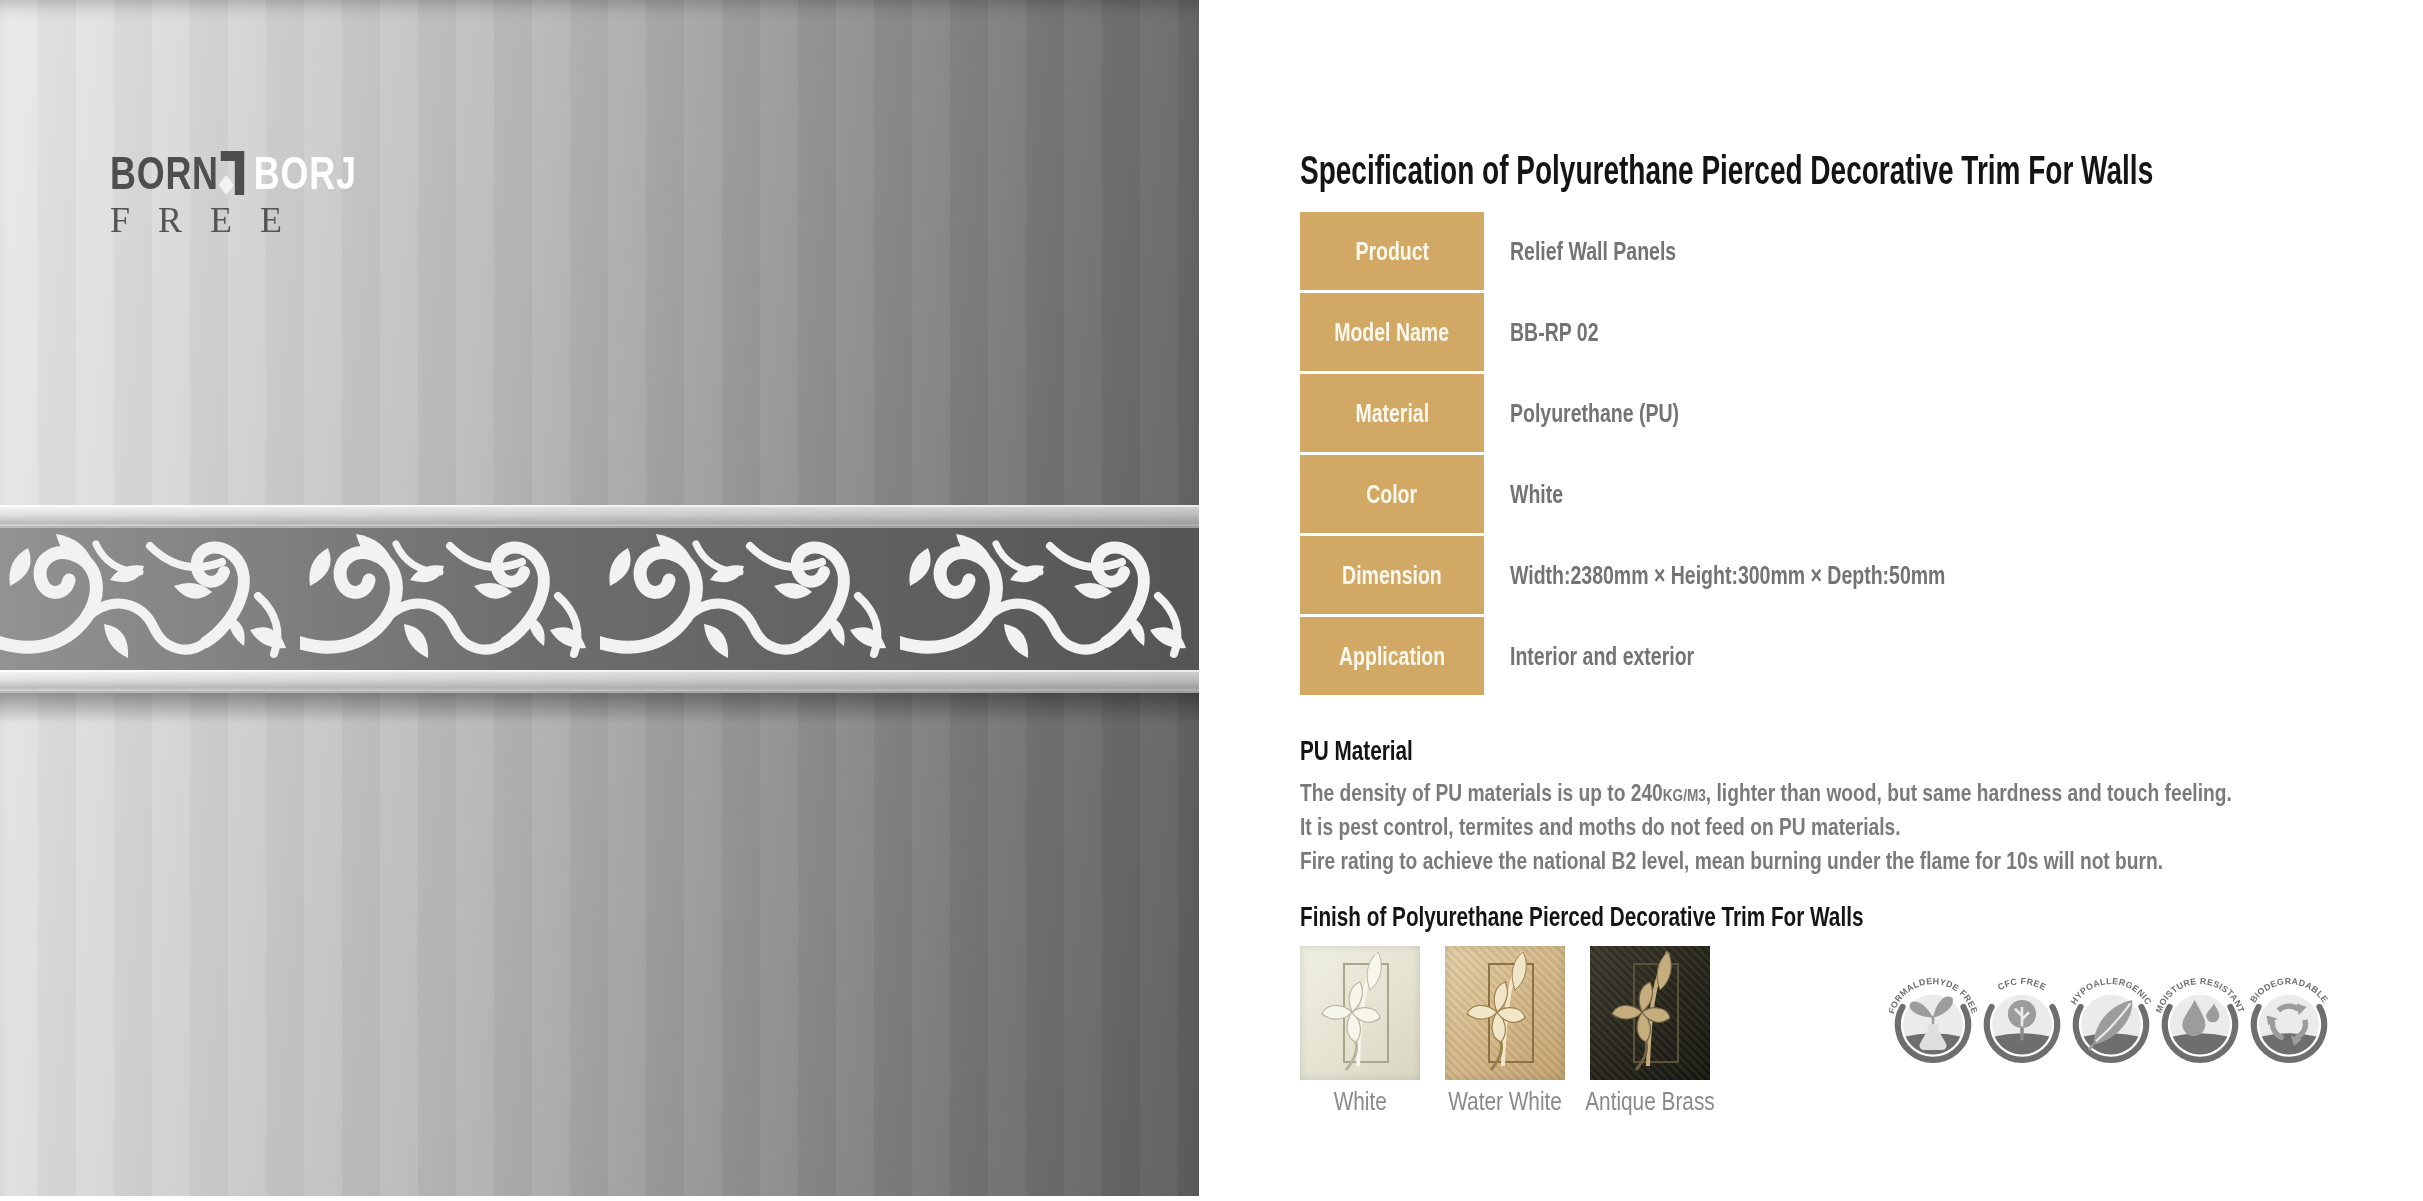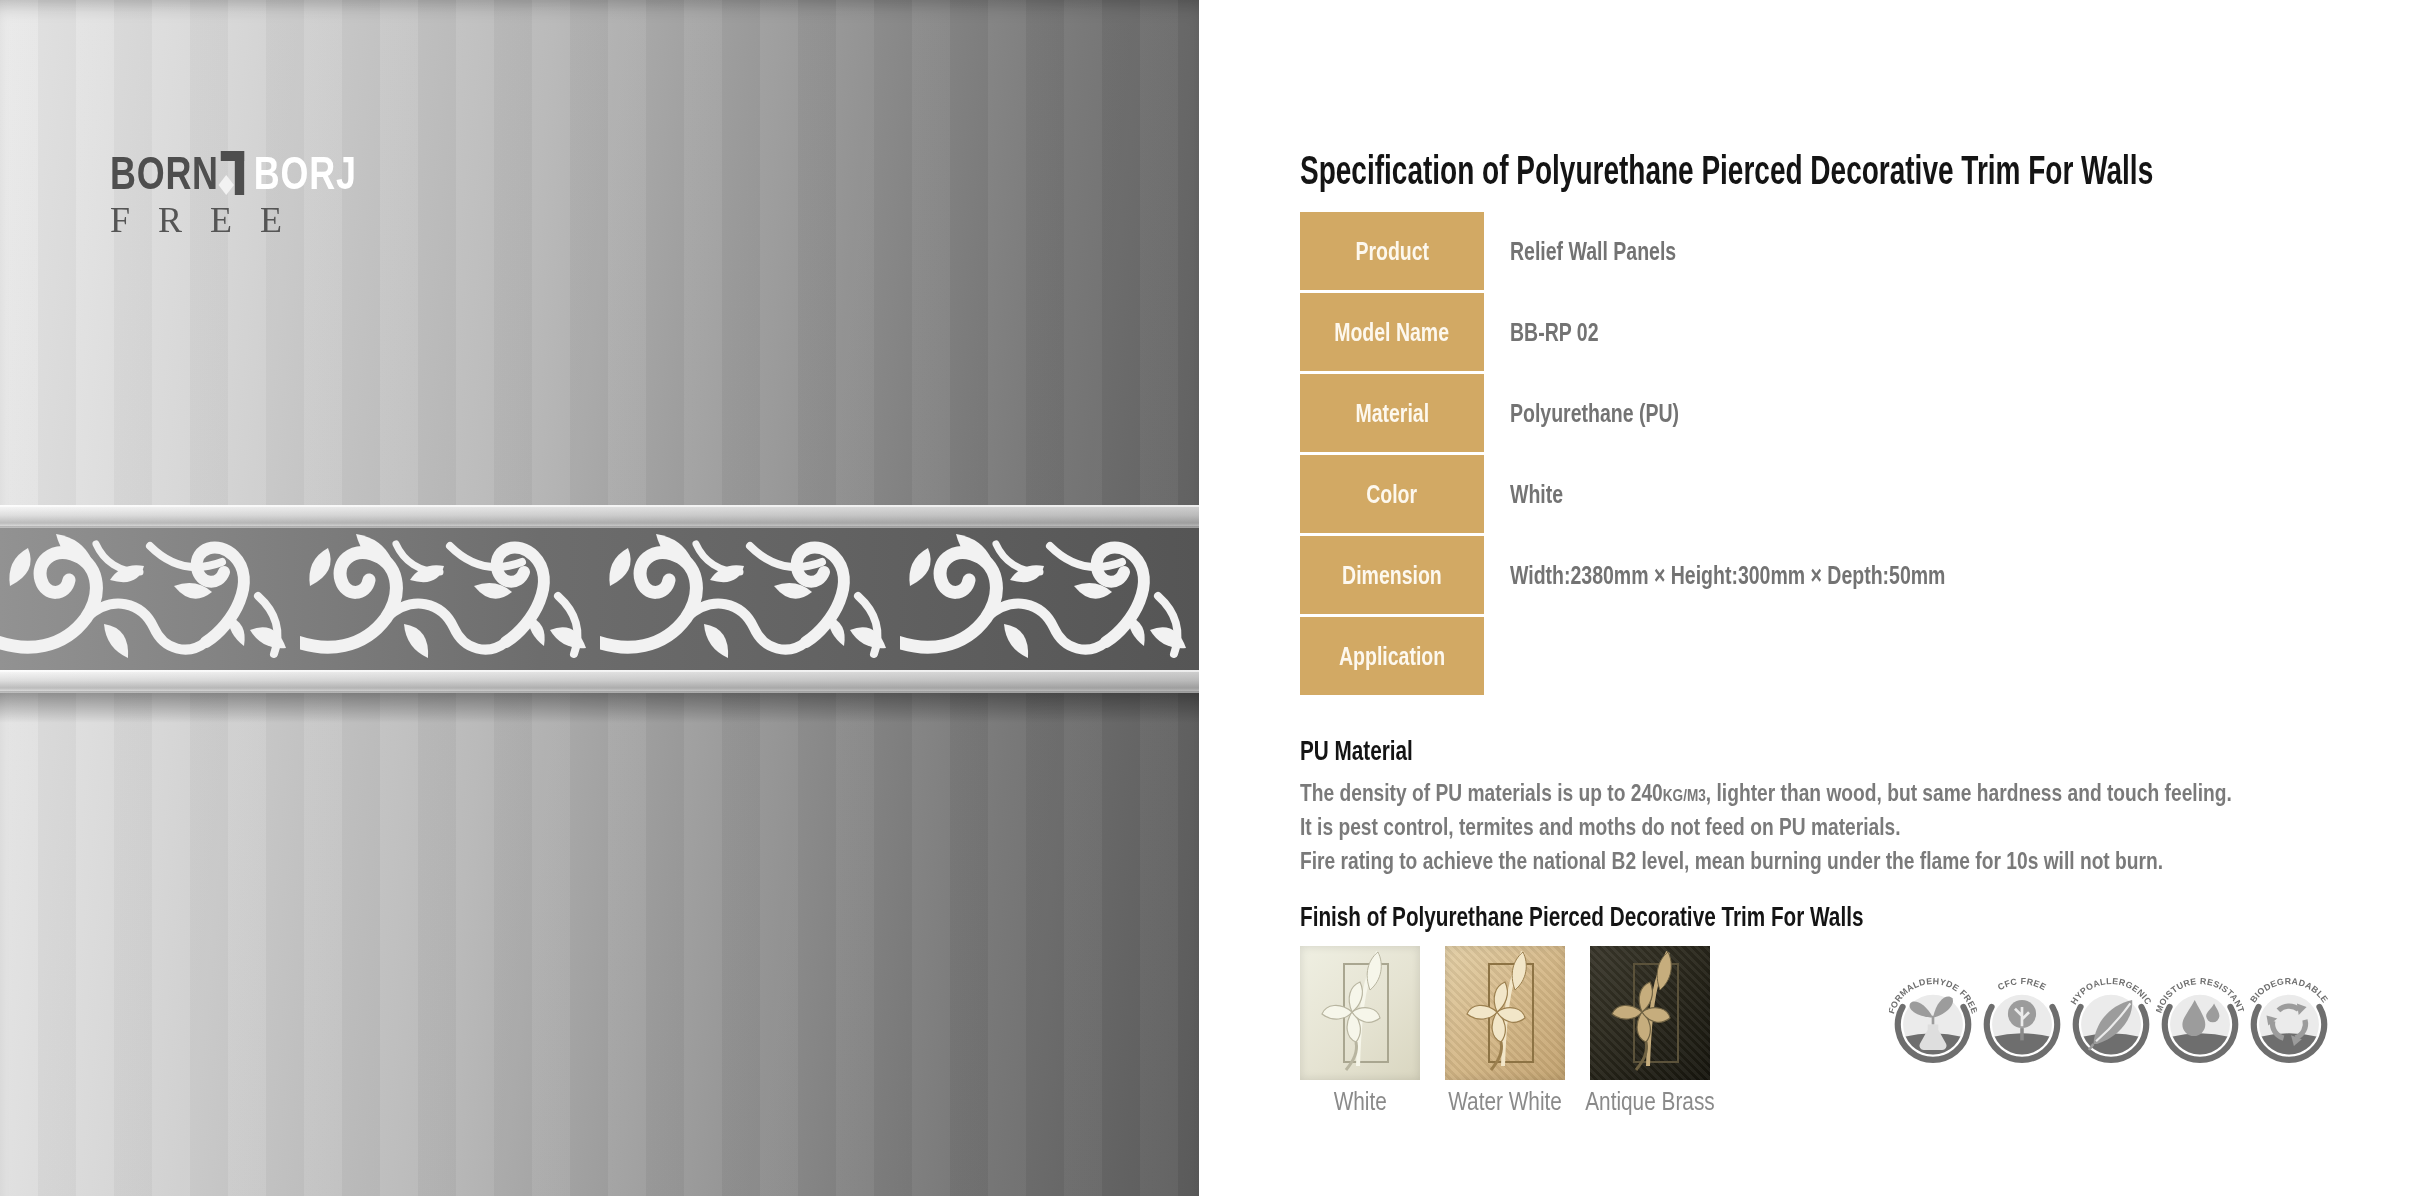--- a/index.html
+++ b/index.html
@@ -169,20 +169,23 @@
           <span class="cx78c">Dimension</span>
         </div>
       <div class="spec-value">
           <span class="cx78">Width:2380mm × Height:300mm × Depth:50mm</span>
         </div>
     </div>
     <div class="spec-row">
       <div class="spec-label">
           <span class="cx78c">Application</span>
         </div>
+      <div class="spec-value">
+          <span class="cx78">Interior and exterior</span>
+        </div>
     </div>
   </div>
 
   <div class="pu-heading">
     <span class="cx74">PU Material</span>
   </div>
   <div class="pu-body">
     <div class="pu-line">
       <span class="cx80"><span>The density of PU materials is up to 240</span><span class="pu-small">KG/M3</span><span>, lighter than wood, but same hardness and touch feeling.</span></span>
     </div>

